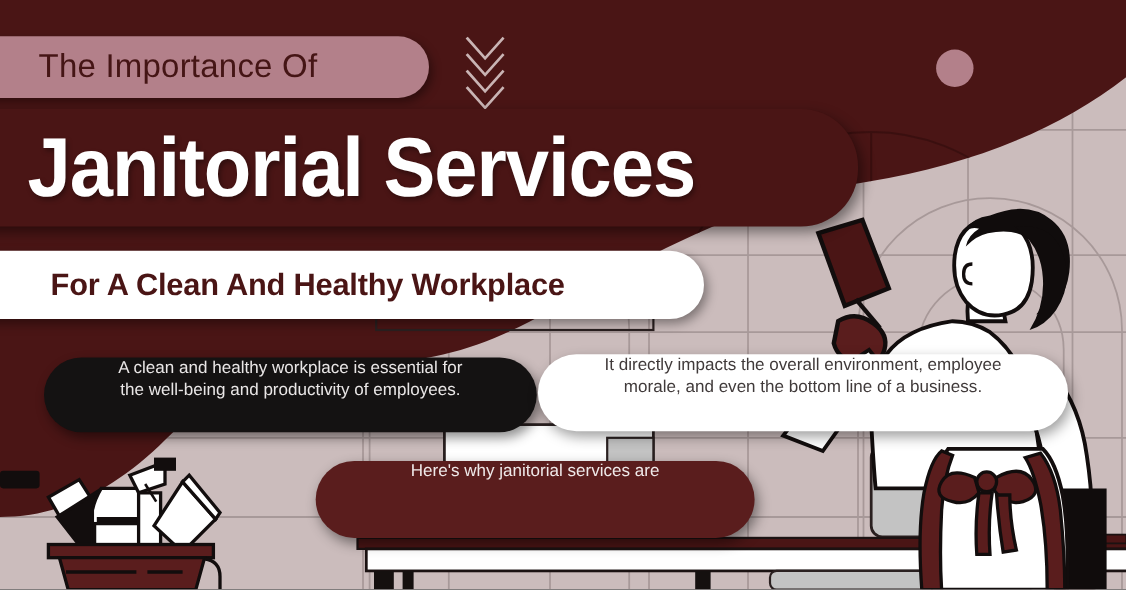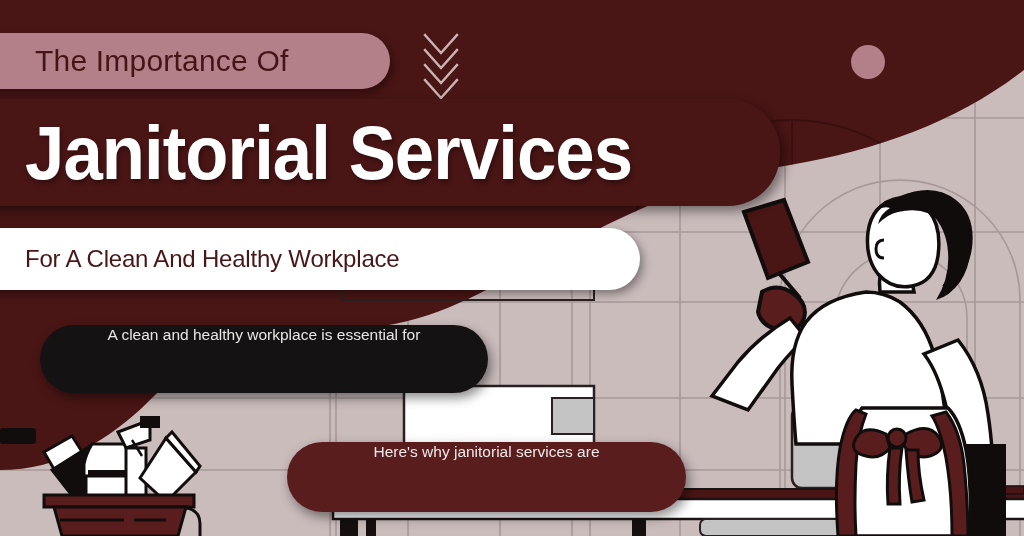--- a/index.html
+++ b/index.html
@@ -59,24 +59,25 @@
     position:absolute;left:-60px;top:228px;
     width:700px;height:62px;
     background:#ffffff;
     border-radius:0 31px 31px 0;
     box-shadow:3px 4px 10px rgba(0,0,0,.4);
     display:flex;align-items:center;
     padding-left:85px;
   }
   .sub-band span{
     color:#4a1515;
-    font-size:24px;
-    font-weight:400;
+    font-size:28px;
+    font-weight:700;
     line-height:1;
     letter-spacing:-.2px;
+    margin-left:21px;
   }
 
   
   .bubble{
     position:absolute;
     display:flex;justify-content:center;
     text-align:center;
     line-height:1.32;
     padding:0 26px;
   }
@@ -90,21 +91,21 @@
   }
   .bubble-white{
     left:489px;top:322px;width:482px;height:70px;
     background:#ffffff;
     border-radius:35px;
     color:#403a3a;
     font-size:15.5px;
     box-shadow:3px 5px 12px rgba(0,0,0,.38);
   }
   .bubble-maroon{
-    left:287px;top:442px;width:399px;height:70px;
+    left:287px;top:419px;width:399px;height:70px;
     background:#5a1d1d;
     border-radius:35px;
     color:#efe9e9;
     font-size:15.5px;
     box-shadow:3px 5px 12px rgba(0,0,0,.45);
   }
 </style>
 </head>
 <body>
 
@@ -303,23 +304,30 @@
     <span>Janitorial Services</span>
   </div>
 
   <div class="sub-band">
     <span>For A Clean And Healthy Workplace</span>
   </div>
 
   <div class="bubble bubble-dark">
     <div>
       <div>A clean and healthy workplace is essential for</div>
+      <div>the well-being and productivity of employees.</div>
     </div>
   </div>
 
+  <div class="bubble bubble-white">
+    <div>
+      <div>It directly impacts the overall environment, employee</div>
+      <div>morale, and even the bottom line of a business.</div>
+    </div>
+  </div>
 
   <div class="bubble bubble-maroon">
     <div>
       <div>Here's why janitorial services are</div>
     </div>
   </div>
 
 </div>
 
 </body></html>

